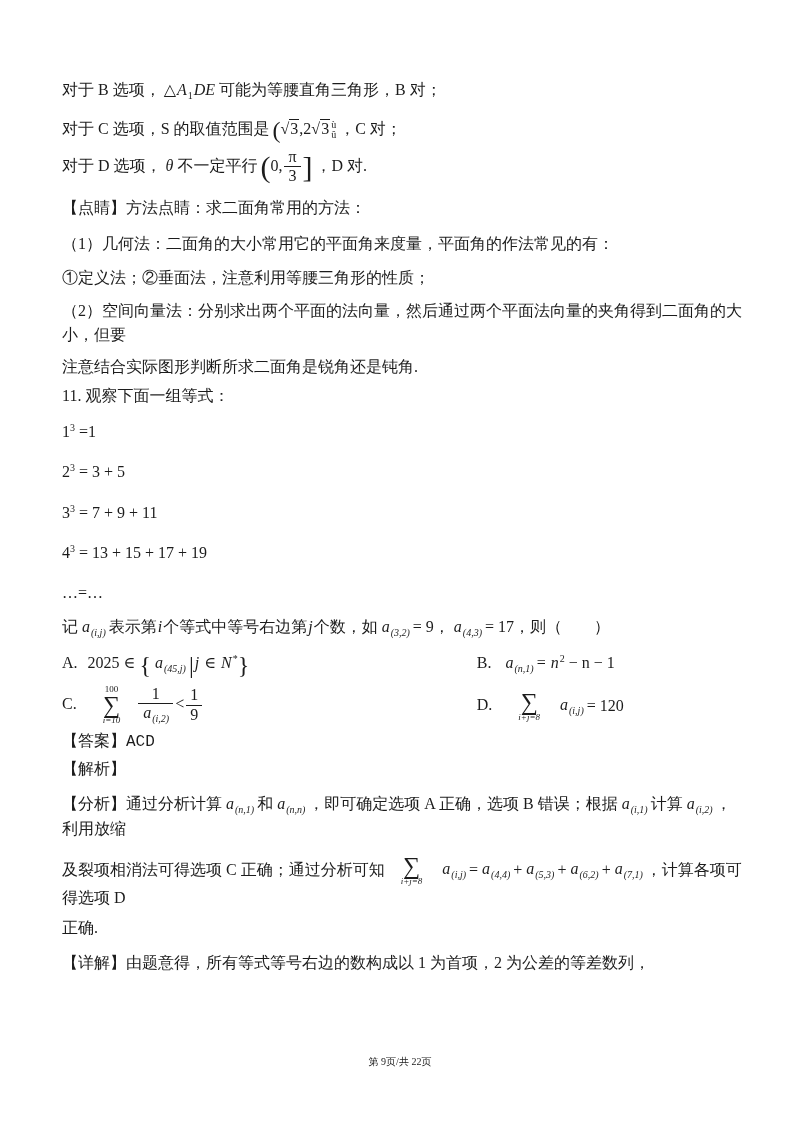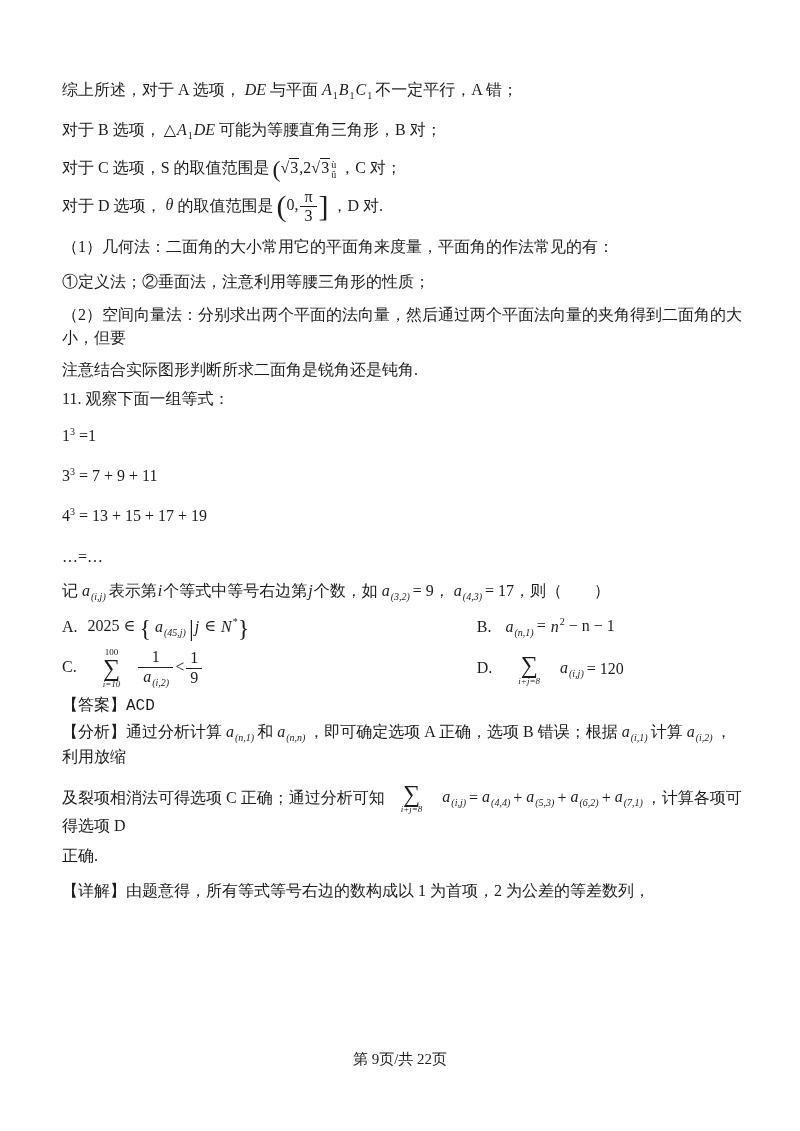--- a/index.html
+++ b/index.html
@@ -36,46 +36,47 @@
   .sum .lim{font-size:9px;font-style:italic;line-height:1;}
   .sum .sg{font-size:24px;line-height:0.95;font-style:normal;}
   
   .stk{display:inline-flex;flex-direction:column;font-size:10px;line-height:1;vertical-align:middle;margin-left:1px;}
   
   .optrow{display:flex;align-items:flex-start;margin:0 0 10px 0;}
   .optrow .ocell-l{width:61%;}
   .optrow .ocell-r{flex:1;}
   .olabel{margin-right:10px;}
   .eq{margin:0 0 16px 0;line-height:1.5;}
-  .footer{position:absolute;left:0;bottom:62px;width:100%;text-align:center;font-size:15px;color:#1c1c1c;}
+  .footer{position:absolute;left:0;bottom:62px;width:100%;text-align:center;font-size:10px;color:#1c1c1c;}
 </style>
 </head>
 <body>
 
 <div class="page">
 
-  <div class="para"><span>综上所述，对于 A 选项，</span><span class="m"><i class="mv">DE</i></span><span>与平面</span><span class="m"><i class="mv">A</i><sub class="vsub">1</sub><i class="mv">B</i><sub class="vsub">1</sub><i class="mv">C</i><sub class="vsub">1</sub></span><span>不一定平行，A 错；</span></div>
 
   <div class="para" style="margin-bottom:13px;"><span>对于 B 选项，</span><span class="m"><span>△</span><i class="mv">A</i><sub class="vsub">1</sub><i class="mv">DE</i></span><span>可能为等腰直角三角形，B 对；</span></div>
 
   <div class="para" style="margin-bottom:8px;"><span>对于 C 选项，S 的取值范围是</span><span class="m"><span class="bd2">(</span><span class="sqrt">√<span class="rad">3</span></span><span>,</span><span>2</span><span class="sqrt">√<span class="rad">3</span></span><span class="stk">
           <span>ù</span>
           <span>û</span>
         </span></span><span>，C 对；</span></div>
 
-  <div class="para" style="margin-bottom:10px;"><span>对于 D 选项，</span><span class="m"><i class="mv">θ</i></span><span>的取值范围是</span><span class="m"><span class="bd">(</span><span>0,</span><span class="frac"><span class="fn">π</span><span class="fd">3</span></span><span class="bd">]</span></span><span>，D 对.</span></div>
+  <div class="para" style="margin-bottom:10px;"><span>对于 D 选项，</span><span class="m"><i class="mv">θ</i></span><span>不一定平行</span><span class="m"><span class="bd">(</span><span>0,</span><span class="frac"><span class="fn">π</span><span class="fd">3</span></span><span class="bd">]</span></span><span>，D 对.</span></div>
 
+  <div class="para" style="margin-bottom:13px;">【点睛】方法点睛：求二面角常用的方法：</div>
   <div class="para" style="margin-bottom:11px;">（1）几何法：二面角的大小常用它的平面角来度量，平面角的作法常见的有：</div>
   <div class="para" style="margin-bottom:10px;font-family:Liberation Serif, serif;">①定义法；②垂面法，注意利用等腰三角形的性质；</div>
   <div class="para" style="margin-bottom:9px;">（2）空间向量法：分别求出两个平面的法向量，然后通过两个平面法向量的夹角得到二面角的大小，但要</div>
   <div class="para" style="margin-bottom:6px;">注意结合实际图形判断所求二面角是锐角还是钝角.</div>
 
   <div class="para" style="margin-bottom:13px;">11. 观察下面一组等式：</div>
 
   <div class="eq"><span>1</span><sup class="me">3</sup> <span>=1</span></div>
+  <div class="eq"><span>2</span><sup class="me">3</sup> <span>= 3 + 5</span></div>
   <div class="eq"><span>3</span><sup class="me">3</sup> <span>= 7 + 9 + 11</span></div>
   <div class="eq"><span>4</span><sup class="me">3</sup> <span>= 13 + 15 + 17 + 19</span></div>
   <div class="eq" style="margin-bottom:10px;">…=…</div>
 
   <div class="para" style="margin-bottom:12px;"><span>记</span><span class="m"><i class="mv">a</i><sub class="msub">(i,j)</sub></span><span>表示第</span><i class="mv">i</i><span>个等式中等号右边第</span><i class="mv">j</i><span>个数，如</span><span class="m"><i class="mv">a</i><sub class="msub">(3,2)</sub></span><span>= 9</span><span>，</span><span class="m"><i class="mv">a</i><sub class="msub">(4,3)</sub></span><span>= 17</span><span>，则（　　）</span></div>
 
   <div class="optrow">
     <div class="ocell-l"><span class="olabel">A.</span><span>2025</span> <span>∈</span> <span class="bd2">{</span><span class="m"><i class="mv">a</i><sub class="msub">(45,j)</sub></span><span class="bd2">|</span><i class="mv">j</i> <span>∈</span> <i class="mv">N</i><sup class="me">*</sup><span class="bd2">}</span></div>
     <div class="ocell-r"><span class="olabel">B.</span><span class="m"><i class="mv">a</i><sub class="msub">(n,1)</sub></span><span>=</span> <i class="mv">n</i><sup class="me">2</sup> <span>− n − 1</span></div>
   </div>
@@ -86,20 +87,21 @@
           <span class="sg">∑</span>
           <span class="lim">i=10</span>
         </span><span class="frac"><span class="fn">1</span><span class="fd"><i class="mv">a</i><sub class="msub">(i,2)</sub></span></span><span>&lt;</span><span class="frac"><span class="fn">1</span><span class="fd">9</span></span></div>
     <div class="ocell-r" style="padding-top:6px;"><span class="olabel">D.</span><span class="sum">
           <span class="sg">∑</span>
           <span class="lim">i+j=8</span>
         </span><span class="m"><i class="mv">a</i><sub class="msub">(i,j)</sub></span><span>= 120</span></div>
   </div>
 
   <div class="para" style="margin-bottom:2px;font-family:Liberation Mono, monospace;">【答案】ACD</div>
+  <div class="para" style="margin-bottom:12px;">【解析】</div>
 
   <div class="para" style="margin-bottom:14px;"><span>【分析】通过分析计算</span><span class="m"><i class="mv">a</i><sub class="msub">(n,1)</sub></span><span>和</span><span class="m"><i class="mv">a</i><sub class="msub">(n,n)</sub></span><span>，即可确定选项 A 正确，选项 B 错误；根据</span><span class="m"><i class="mv">a</i><sub class="msub">(i,1)</sub></span><span>计算</span><span class="m"><i class="mv">a</i><sub class="msub">(i,2)</sub></span><span>，利用放缩</span></div>
 
   <div class="para" style="margin-bottom:6px;"><span>及裂项相消法可得选项 C 正确；通过分析可知</span><span class="sum">
         <span class="sg">∑</span>
         <span class="lim">i+j=8</span>
       </span><span class="m"><i class="mv">a</i><sub class="msub">(i,j)</sub></span><span>=</span><span class="m"><i class="mv">a</i><sub class="msub">(4,4)</sub></span><span>+</span><span class="m"><i class="mv">a</i><sub class="msub">(5,3)</sub></span><span>+</span><span class="m"><i class="mv">a</i><sub class="msub">(6,2)</sub></span><span>+</span><span class="m"><i class="mv">a</i><sub class="msub">(7,1)</sub></span><span>，计算各项可得选项 D</span></div>
 
   <div class="para" style="margin-bottom:12px;">正确.</div>
 

